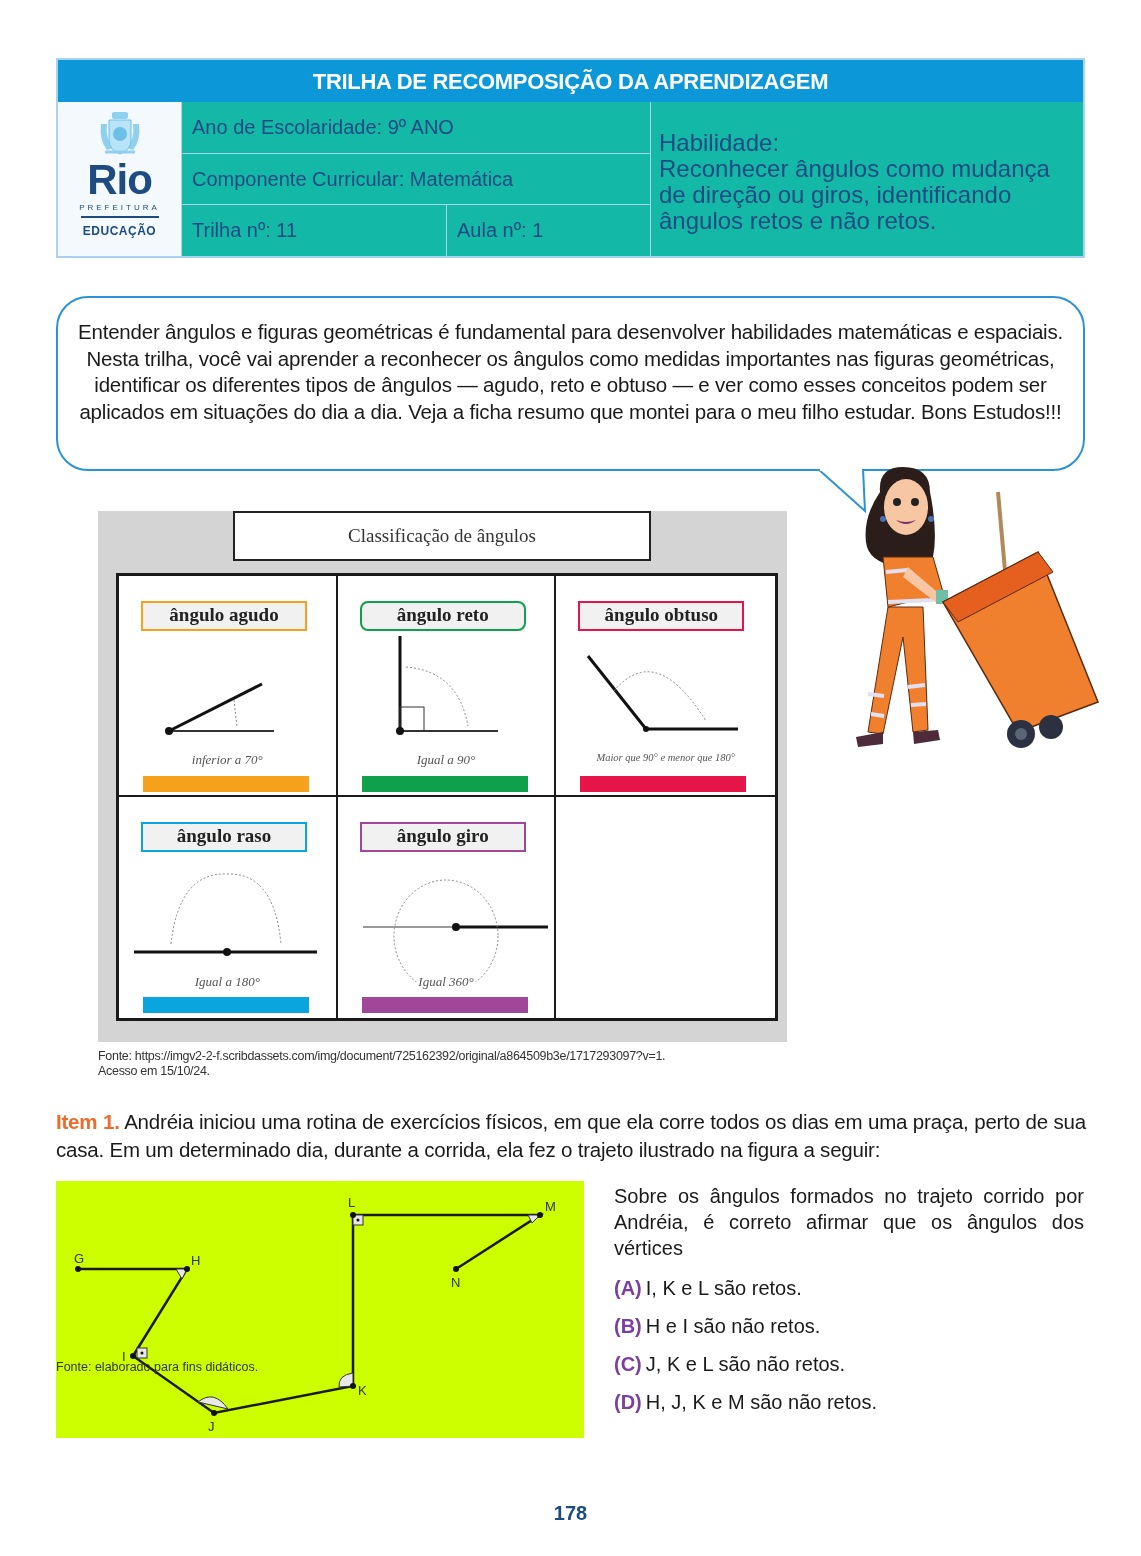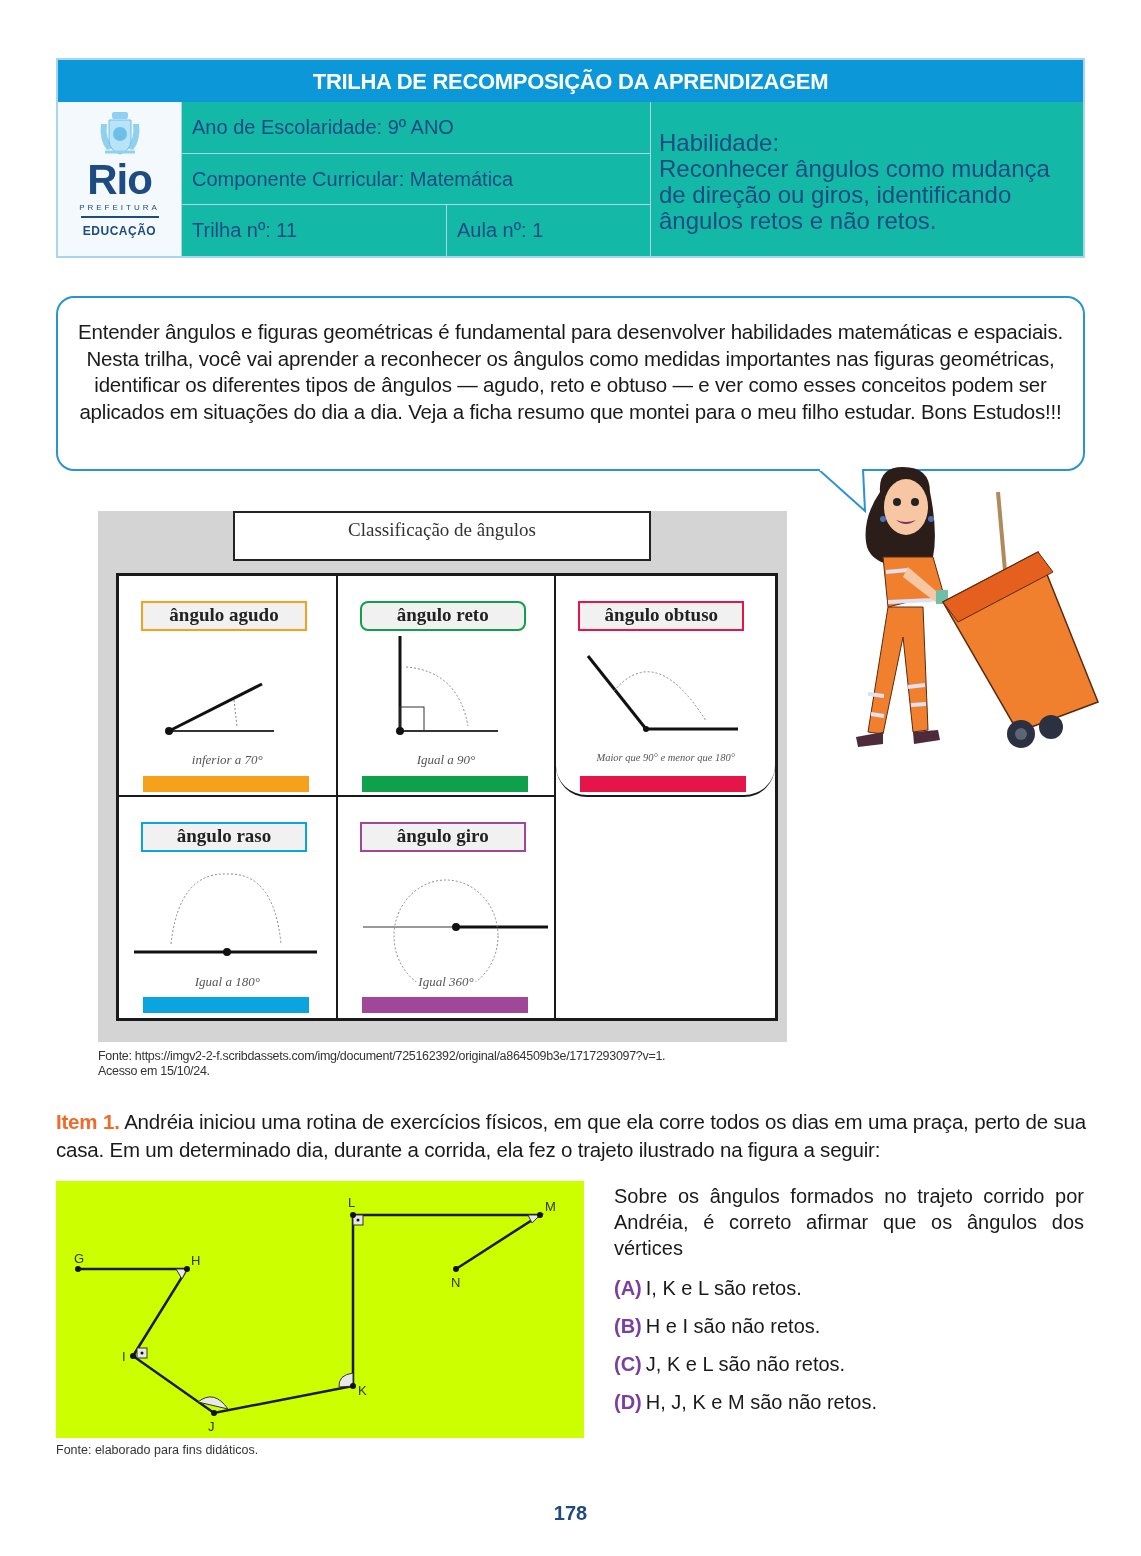--- a/index.html
+++ b/index.html
@@ -16,49 +16,49 @@
   .logo-line { width: 78px; height: 2px; background: #1d4b82; margin-top: 4px; }
   .edu { font-size: 12px; font-weight: bold; color: #1d4b82; margin-top: 6px; letter-spacing: 0.5px; }
   .mid-cell { width: 469px; border-right: 1.5px solid #a9d4ee; display: flex; flex-direction: column; }
   .row { flex: 1; border-bottom: 1.5px solid #a9d4ee; padding-left: 10px; display: flex; align-items: center; font-size: 20px; color: #1d4b82; }
   .row:last-child { border-bottom: none; padding-left: 0; }
   .row .half { height: 100%; display: flex; align-items: center; padding-left: 10px; }
   .row .half.first { width: 265px; border-right: 1.5px solid #a9d4ee; }
   .skill-cell { flex: 1; padding: 28px 0 0 8px; color: #1d4b82; font-size: 24px; line-height: 26px; }
 
   
-  .bubble { position: absolute; left: 56px; top: 296px; width: 1029px; height: 175px; border: 2px solid #2a93d3; border-radius: 18px; background: #fff; }
+  .bubble { position: absolute; left: 56px; top: 296px; width: 1029px; height: 175px; border: 2px solid #2a93d3; border-radius: 32px; background: #fff; }
   .bubble-text { position: absolute; left: 14px; right: 14px; top: 21px; font-size: 20.5px; line-height: 26.5px; text-align: center; color: #1a1a1a; font-family: "Liberation Sans", sans-serif; letter-spacing: -0.2px; }
   .tail { position: absolute; left: 818px; top: 469px; }
 
   
   .character { position: absolute; left: 838px; top: 462px; width: 270px; height: 295px; }
 
   
   .classif { position: absolute; left: 98px; top: 511px; width: 689px; height: 531px; background: #d4d4d4; }
-  .classif-title { position: absolute; left: 135px; top: 0; width: 418px; height: 50px; background: #fff; border: 2px solid #222; font-family: "Liberation Serif", serif; font-size: 19px; text-align: center; padding-top: 6px; color: #333; }
+  .classif-title { position: absolute; left: 135px; top: 0; width: 418px; height: 50px; background: #fff; border: 2px solid #222; font-family: "Liberation Serif", serif; font-size: 19px; text-align: center; padding-top: 12px; color: #333; }
   .grid { position: absolute; left: 18px; top: 62px; width: 662px; height: 448px; border: 3px solid #1a1a1a; background: #fff; display: grid; grid-template-columns: 1fr 1fr 1fr; grid-template-rows: 1fr 1fr; }
   .cell { position: relative; border-right: 2px solid #1a1a1a; border-bottom: 2px solid #1a1a1a; }
-  .cell:nth-child(3n) { border-right: none; border-radius: 31px; }
+  .cell:nth-child(3n) { border-right: none; }
   .cell:nth-child(n+4) { border-bottom: none; }
   .cell-label { position: absolute; left: 22px; top: 25px; width: 166px; height: 30px; border: 2px solid; background: #f1f1f1; font-family: "Liberation Serif", serif; font-weight: bold; font-size: 19px; text-align: center; line-height: 24px; color: #222; }
   .cell-caption { position: absolute; left: 0; right: 0; top: 176px; text-align: center; font-family: "Liberation Serif", serif; font-style: italic; font-size: 13px; color: #555; }
   .cell-caption.small { font-size: 10.5px; }
   .cell-bar { position: absolute; left: 24px; top: 200px; width: 166px; height: 16px; }
   .cell svg.fig { position: absolute; left: 0; top: 55px; width: 219px; height: 130px; }
   .row2 .cell-caption { top: 177px; }
 
   .source1 { position: absolute; left: 98px; top: 1049px; font-size: 12.5px; line-height: 15px; color: #333; letter-spacing: -0.3px; }
 
   
   .item-text { position: absolute; left: 56px; top: 1108px; width: 1030px; font-size: 20.5px; line-height: 28px; color: #1a1a1a; text-align: justify; letter-spacing: -0.2px; }
   .item-label { color: #ef6b2a; font-weight: bold; }
 
   .path-fig { position: absolute; left: 56px; top: 1181px; width: 528px; height: 257px; background: #ccff00; }
-  .source2 { position: absolute; left: 56px; top: 1443px; font-size: 12.5px; color: #333; }
+  .source2 { position: absolute; left: 56px; top: 1360px; font-size: 12.5px; color: #333; }
 
   .question { position: absolute; left: 614px; top: 1183px; width: 470px; font-size: 20px; line-height: 26px; color: #1a1a1a; text-align: justify; }
   .options { position: absolute; left: 614px; top: 1273px; font-size: 20px; }
   .opt { height: 38px; line-height: 30px; }
   .opt-letter { color: #7b3fa0; font-weight: bold; margin-right: 4px; }
 
   .page-num { position: absolute; left: 0; width: 1141px; top: 1502px; text-align: center; font-weight: bold; font-size: 20px; color: #1d4b82; }
 </style>
 </head>
 <body>

